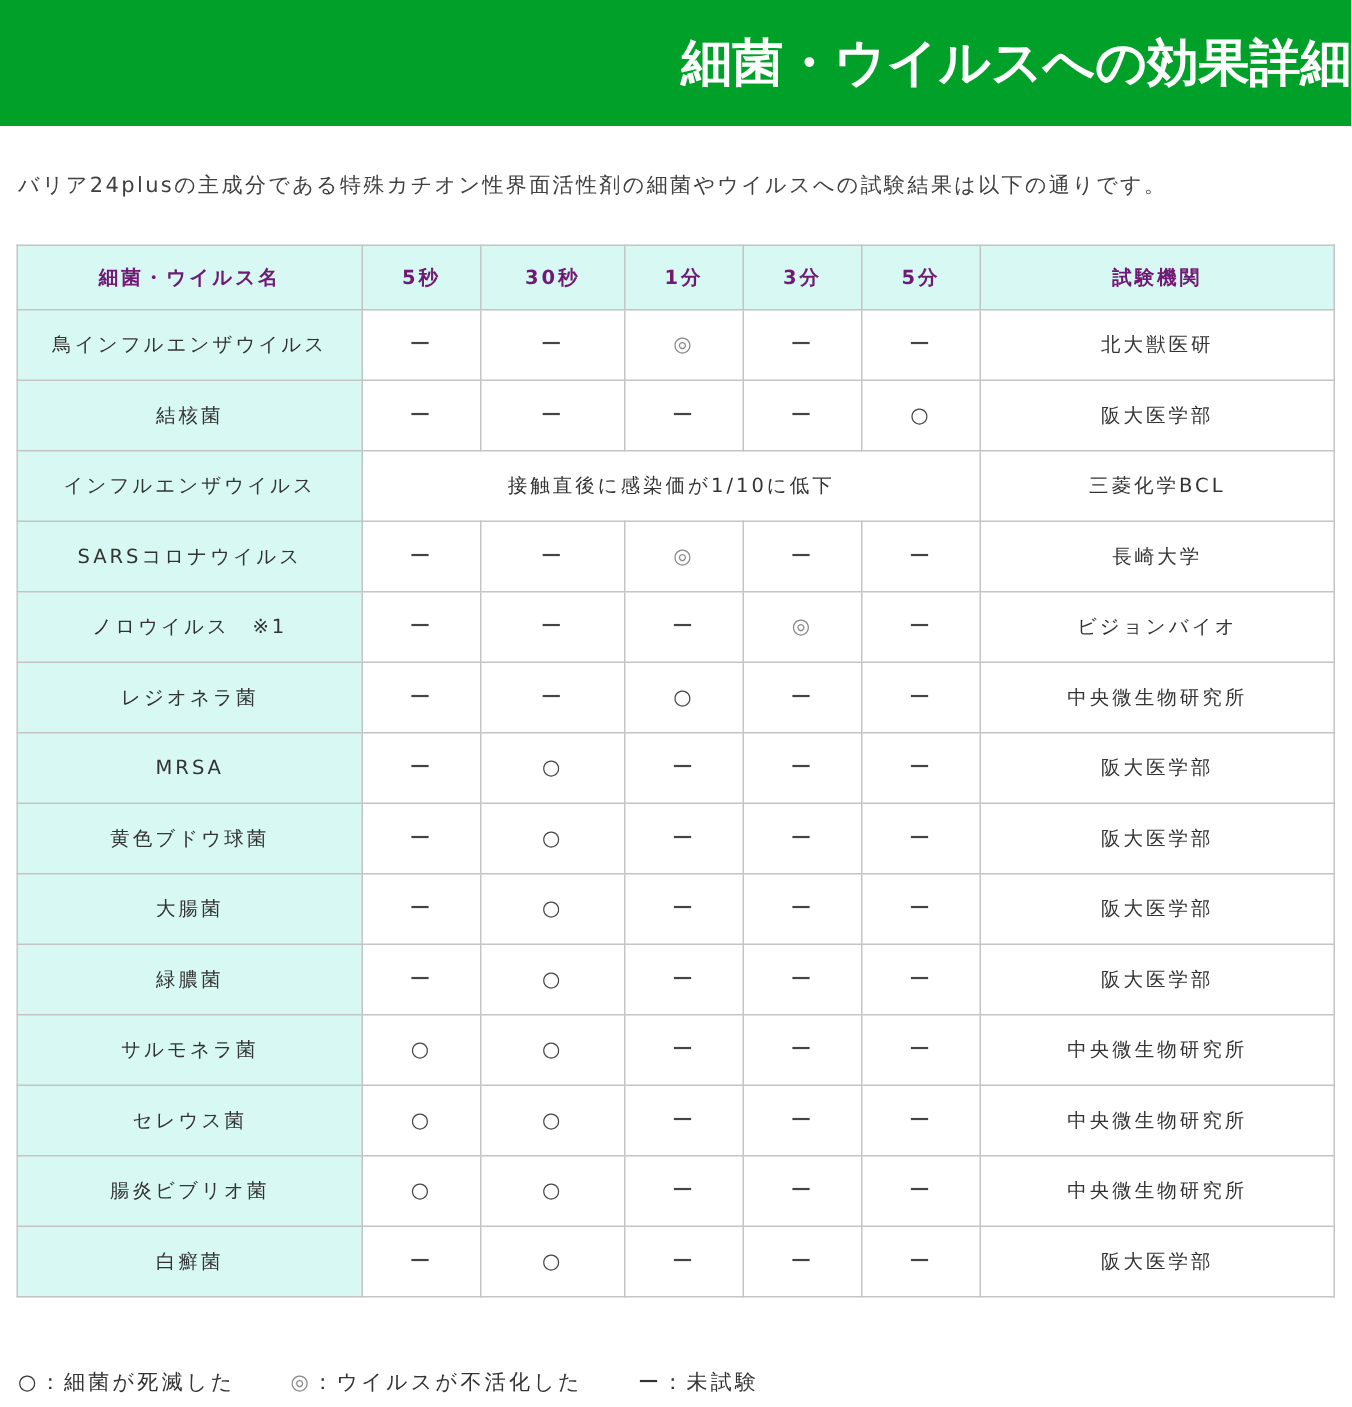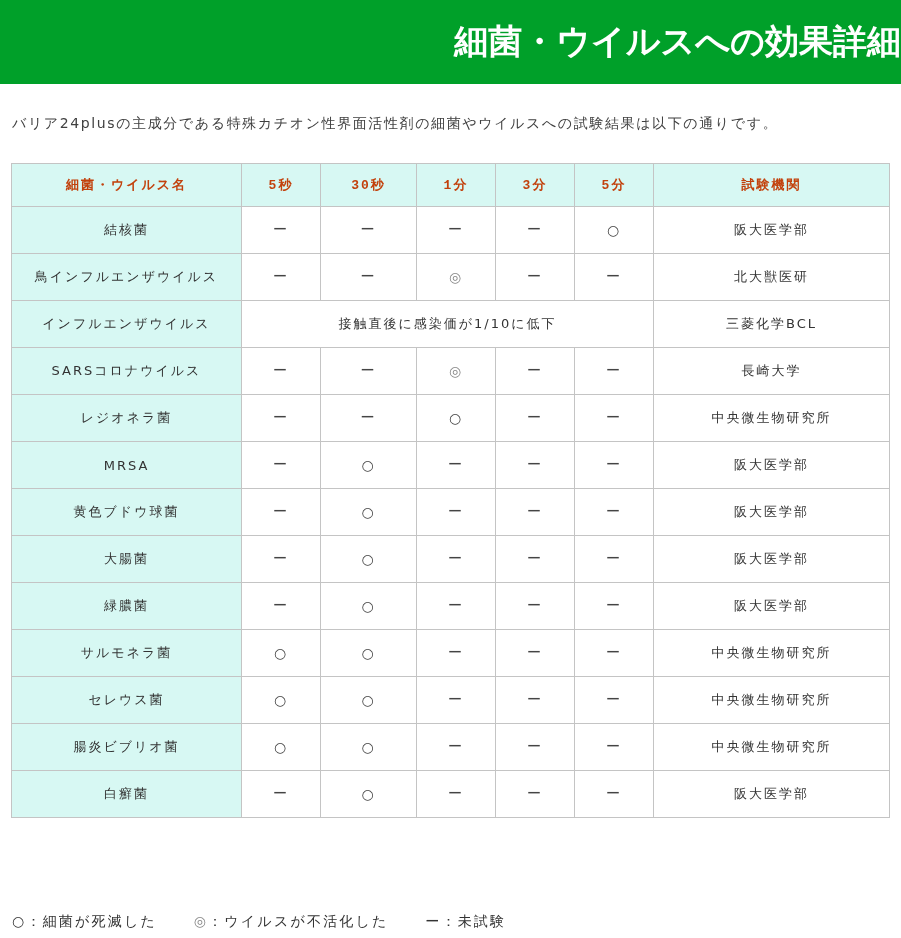--- a/index.html
+++ b/index.html
@@ -26,21 +26,21 @@
     border-collapse: collapse; table-layout: fixed;
     width: 878px;
   }
   table.results th, table.results td {
     border: 1px solid #c4c4c4;
     text-align: center; vertical-align: middle;
     font-size: 13px; letter-spacing: 2px; padding: 0;
     color: #333333;
   }
   table.results th {
-    background: #d7f8f3; height: 42px; font-weight: bold; color: #c2410c; font-family: Liberation Mono, monospace;
+    background: #d7f8f3; height: 42px; font-weight: bold; color: #701a75;
   }
   table.results td { height: 46px; background: #ffffff; }
   table.results td.name { background: #d7f8f3; }
   .mark { font-size: 14px; color: #444; }
   .mark.double { color: #888; }
   .legend {
     position: absolute; top: 913px; left: 12px;
     font-size: 14px; letter-spacing: 2.2px; color: #333;
     white-space: nowrap; margin: 0;
   }
@@ -71,50 +71,59 @@
       <th>5秒</th>
       <th>30秒</th>
       <th>1分</th>
       <th>3分</th>
       <th>5分</th>
       <th>試験機関</th>
     </tr>
   </thead>
   <tbody id="tbody">
       <tr>
+        <td class="name">鳥インフルエンザウイルス</td>
+        <td><span class="mark">ー</span></td>
+        <td><span class="mark">ー</span></td>
+        <td><span class="mark double">◎</span></td>
+        <td><span class="mark">ー</span></td>
+        <td><span class="mark">ー</span></td>
+        <td>北大獣医研</td>
+      </tr>
+      <tr>
         <td class="name">結核菌</td>
         <td><span class="mark">ー</span></td>
         <td><span class="mark">ー</span></td>
         <td><span class="mark">ー</span></td>
         <td><span class="mark">ー</span></td>
         <td><span class="mark">○</span></td>
         <td>阪大医学部</td>
-      </tr>
-      <tr>
-        <td class="name">鳥インフルエンザウイルス</td>
-        <td><span class="mark">ー</span></td>
-        <td><span class="mark">ー</span></td>
-        <td><span class="mark double">◎</span></td>
-        <td><span class="mark">ー</span></td>
-        <td><span class="mark">ー</span></td>
-        <td>北大獣医研</td>
       </tr>
       <tr>
         <td class="name">インフルエンザウイルス</td>
         <td colspan="5">接触直後に感染価が1/10に低下</td>
         <td>三菱化学BCL</td>
       </tr>
       <tr>
         <td class="name">SARSコロナウイルス</td>
         <td><span class="mark">ー</span></td>
         <td><span class="mark">ー</span></td>
         <td><span class="mark double">◎</span></td>
         <td><span class="mark">ー</span></td>
         <td><span class="mark">ー</span></td>
         <td>長崎大学</td>
+      </tr>
+      <tr>
+        <td class="name">ノロウイルス　※1</td>
+        <td><span class="mark">ー</span></td>
+        <td><span class="mark">ー</span></td>
+        <td><span class="mark">ー</span></td>
+        <td><span class="mark double">◎</span></td>
+        <td><span class="mark">ー</span></td>
+        <td>ビジョンバイオ</td>
       </tr>
       <tr>
         <td class="name">レジオネラ菌</td>
         <td><span class="mark">ー</span></td>
         <td><span class="mark">ー</span></td>
         <td><span class="mark">○</span></td>
         <td><span class="mark">ー</span></td>
         <td><span class="mark">ー</span></td>
         <td>中央微生物研究所</td>
       </tr>

